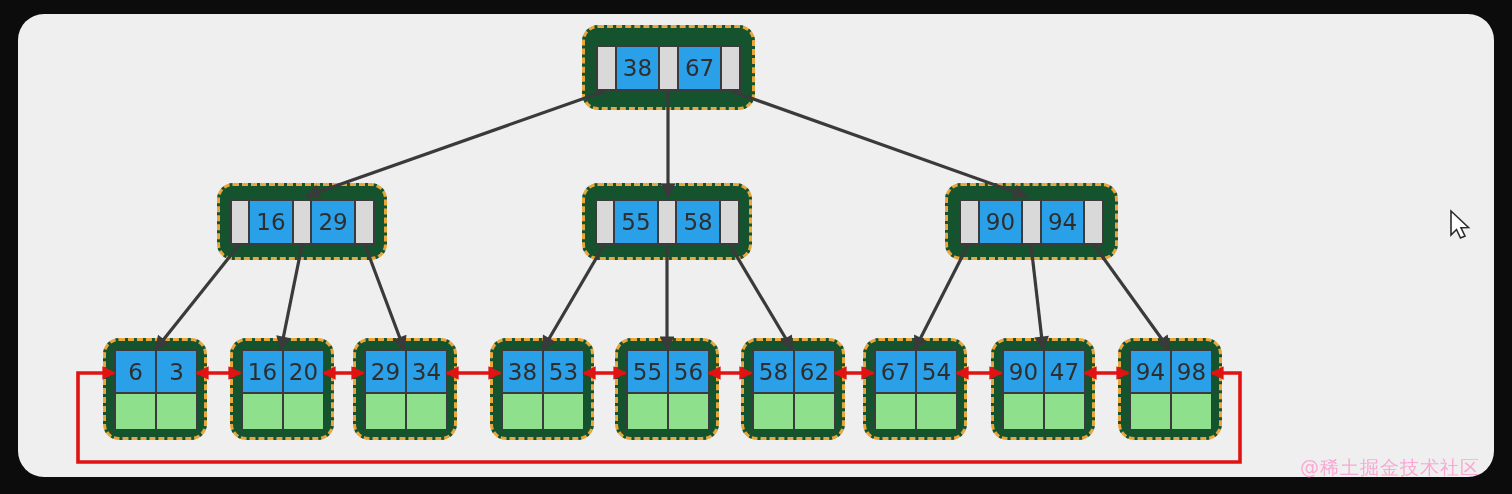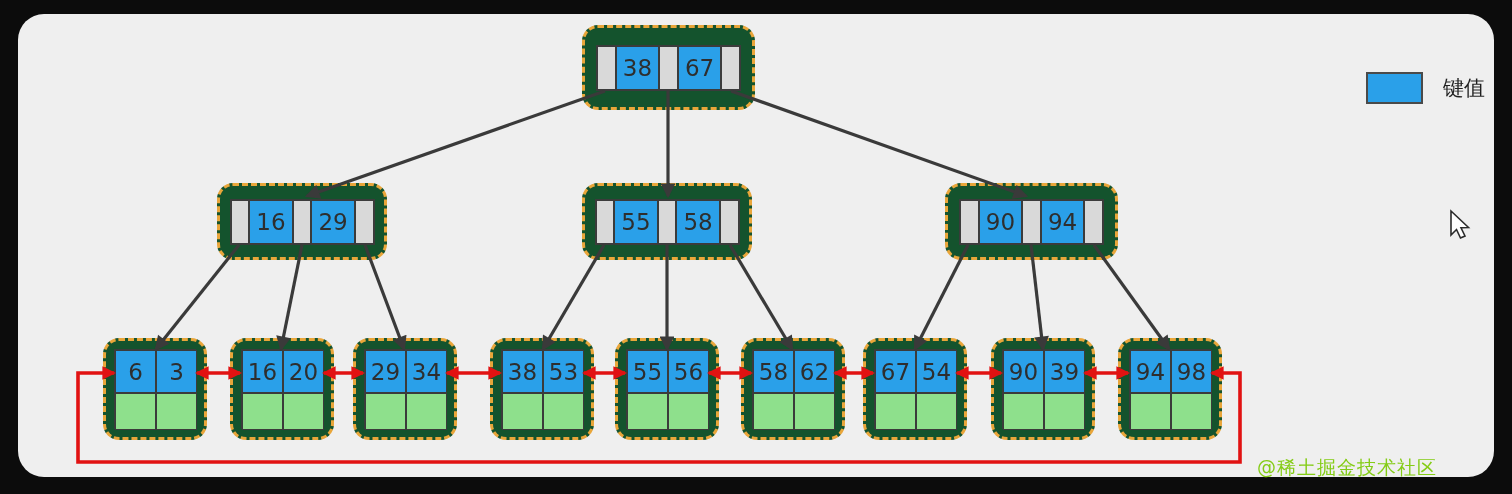--- a/index.html
+++ b/index.html
@@ -25,21 +25,21 @@
   .leaf .cell.d { background:#8ee08c; }
   
   .legend { position:absolute; left:1366px; top:71px; display:flex; flex-direction:column; gap:8px; }
   .legend-row { display:flex; align-items:center; height:33px; }
   .sw { width:57px; height:32px; margin-right:20px; }
   .sw-key { background:#2aa0e9; border:2px solid #4a4a4a; }
   .sw-data { background:#8ee08c; border:2px solid #4a4a4a; }
   .sw-ptr { background:#d4d4d4; border:2px solid #6b6b6b; }
   .sw-page { background:#f8cfa6; border:3px dashed #e9a63a; border-radius:8px; }
   .legend-label { font-size:21px; color:#1f1f1f; }
-  .watermark { position:absolute; left:1257px; top:455px; font-size:19px; color:#84cc16;
+  .watermark { position:absolute; left:1300px; top:455px; font-size:19px; color:#f9a8d4;
                letter-spacing:1px; }
   svg.overlay { position:absolute; left:0; top:0; width:1512px; height:494px;
                 pointer-events:none; z-index:6; }
 </style>
 </head>
 <body>
 
 <div class="canvas"></div>
 
 <div class="page" style="left:582px;top:25px;width:173px;height:85px">
@@ -132,39 +132,35 @@
   <div class="leaf">
     <div class="cell k">67</div>
     <div class="cell k">54</div>
     <div class="cell d"></div>
     <div class="cell d"></div>
   </div>
 </div>
 <div class="page" style="left:991px;top:338px;width:104px;height:102px">
   <div class="leaf">
     <div class="cell k">90</div>
-    <div class="cell k">39</div>
+    <div class="cell k">47</div>
     <div class="cell d"></div>
     <div class="cell d"></div>
   </div>
 </div>
 <div class="page" style="left:1118px;top:338px;width:104px;height:102px">
   <div class="leaf">
     <div class="cell k">94</div>
     <div class="cell k">98</div>
     <div class="cell d"></div>
     <div class="cell d"></div>
   </div>
 </div>
 
 <div class="legend">
-  <div class="legend-row">
-    <div class="sw sw-key"></div>
-    <div class="legend-label">键值</div>
-  </div>
 </div>
 
 <div class="watermark">@稀土掘金技术社区</div>
 
 <svg class="overlay" viewBox="0 0 1512 494">
   <defs>
     <marker id="mk" viewBox="0 0 10 10" refX="8.5" refY="5" markerWidth="5" markerHeight="4.6" orient="auto-start-reverse">
         <path d="M0,0 L10,5 L0,10 z" fill="#3a3a3a"></path>
       </marker>
     <marker id="mr" viewBox="0 0 10 10" refX="8.5" refY="5" markerWidth="4.2" markerHeight="3.8" orient="auto-start-reverse">

